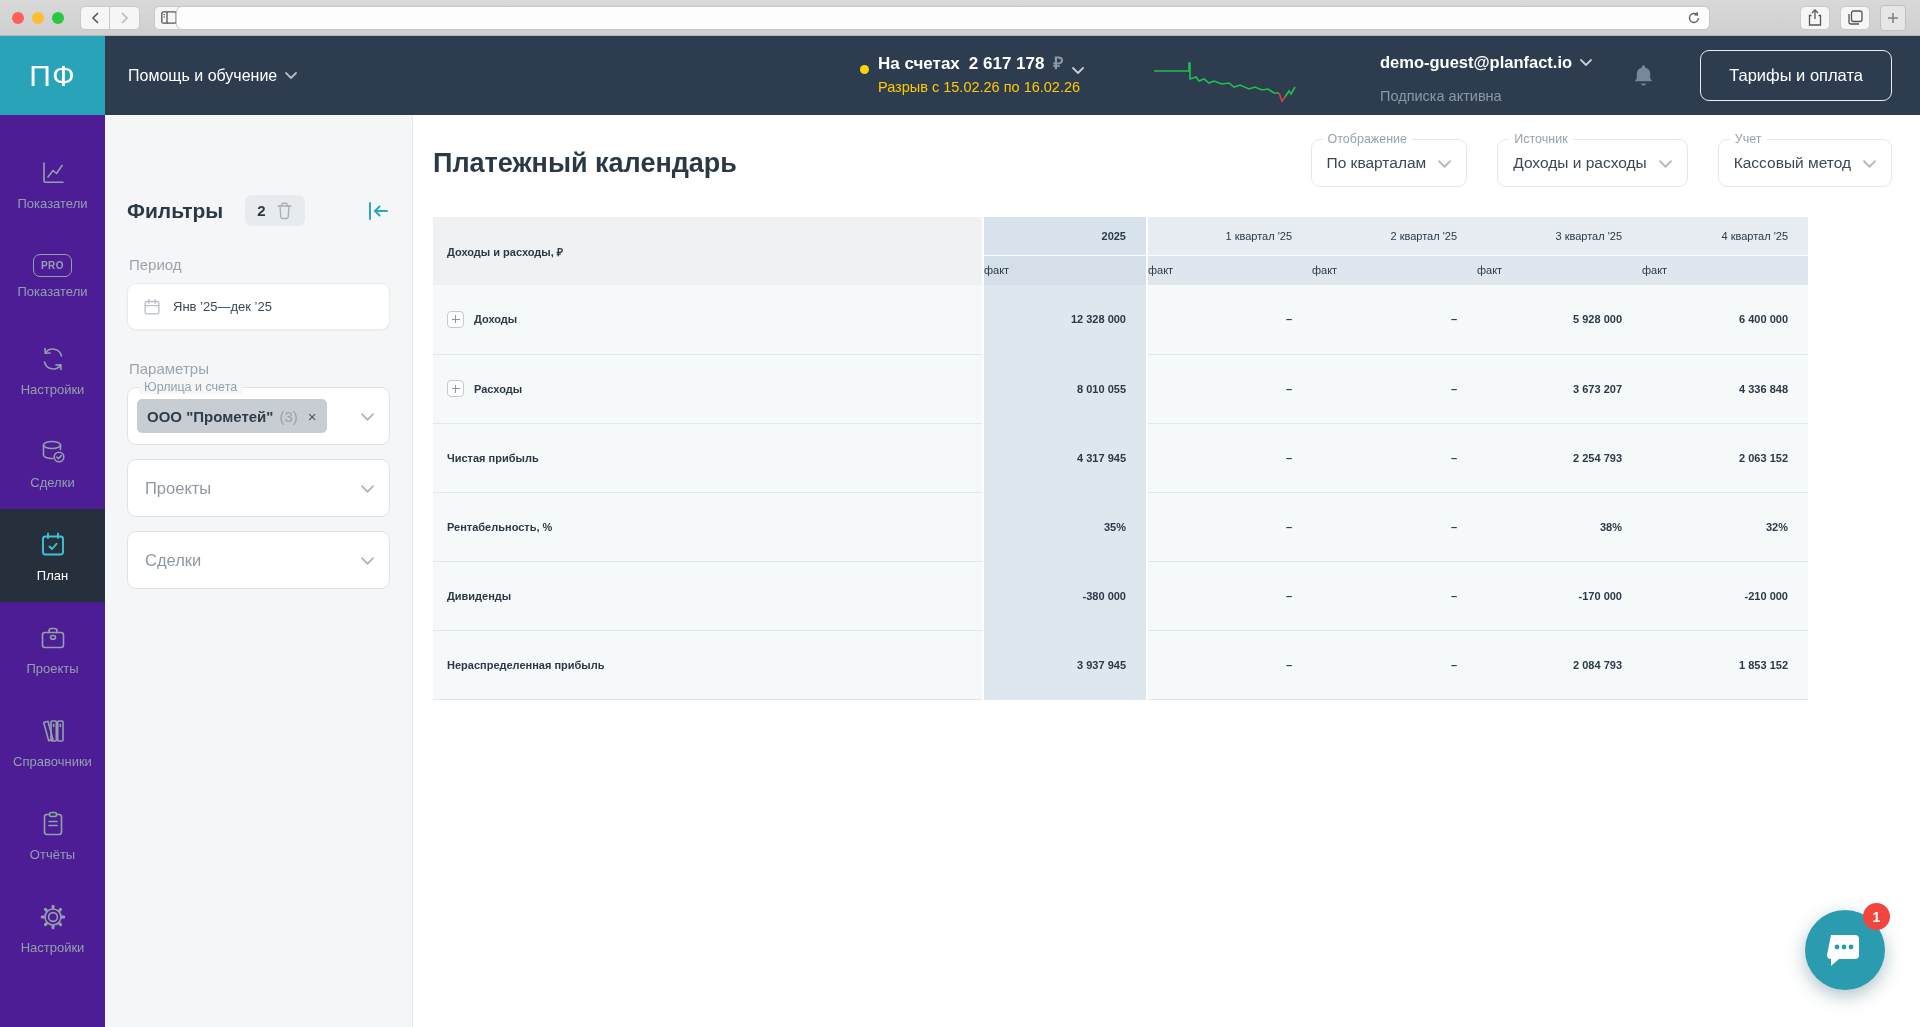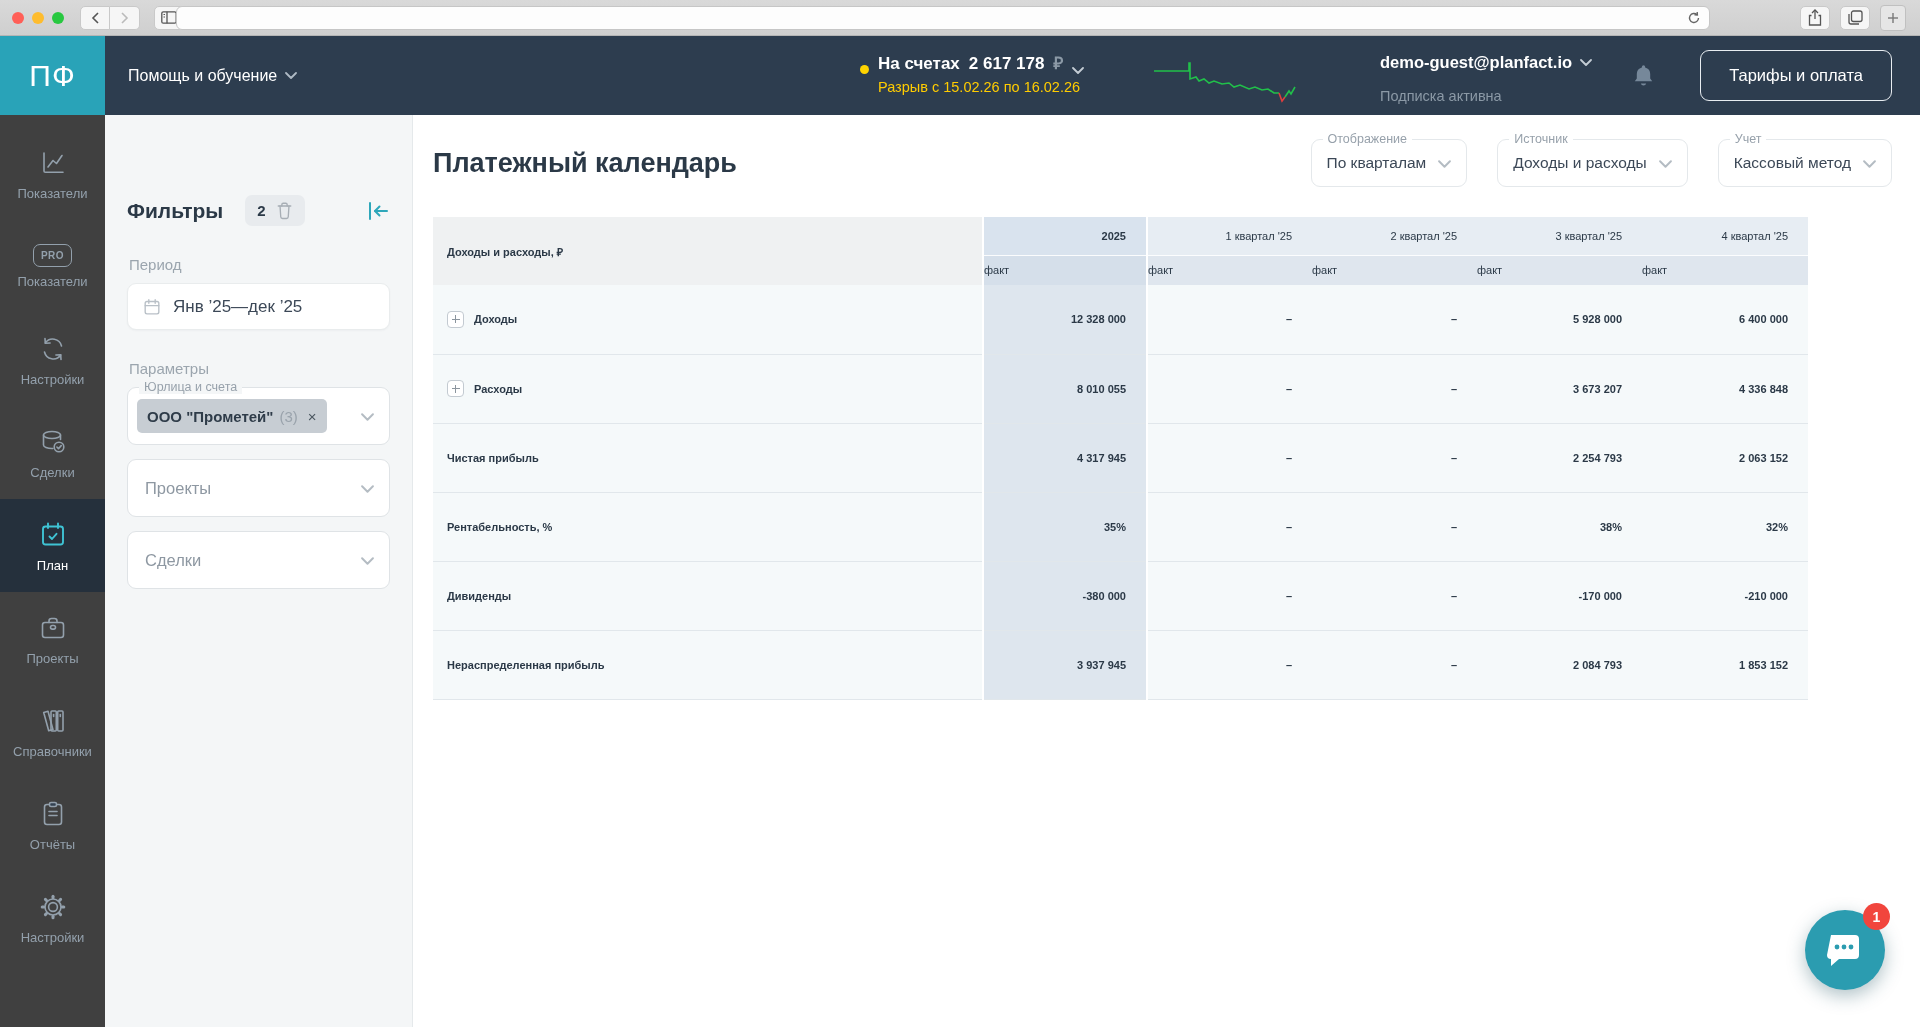--- a/index.html
+++ b/index.html
@@ -43,41 +43,41 @@
   .sub-status { margin-top:16px; color:#8b99a6; font-size:14.5px; }
   .bell { position:absolute; left:1630px; top:26px; cursor:pointer; }
   .tariff-btn { position:absolute; right:28px; top:14px; height:51px; padding:0 28px;
     border:1px solid #e8edf1; border-radius:9px; background:transparent; color:#fff;
     font-size:16.5px; font-family:inherit; cursor:pointer; }
 
   
   .content { display:flex; height:calc(1027px - 36px - 79px); }
 
   
-  .rail { width:105px; background:#404040; padding-top:12px; flex-shrink:0; }
+  .rail { width:105px; background:#4c1d95; padding-top:22px; flex-shrink:0; }
   .nav-item { height:93px; display:flex; flex-direction:column; align-items:center;
     justify-content:center; gap:7px; color:#93a0ac; font-size:13px; cursor:pointer; }
   .nav-item.active { background:#25303c; color:#fff; }
   .nav-item svg { stroke:#93a0ac; fill:none; stroke-width:1.6; stroke-linecap:round; stroke-linejoin:round; }
   .nav-item.active svg { stroke:#3fc3d4; }
   .pro-badge { border:1.6px solid #93a0ac; border-radius:7px; padding:5px 7px;
     font-size:10px; font-weight:700; letter-spacing:.5px; color:#93a0ac; }
 
   
   .filter-panel { width:308px; background:#f4f6f7; border-right:1px solid #e5e9eb;
     padding:32px 22px 0 22px; flex-shrink:0; position:relative; }
   .filter-head { display:flex; align-items:center;margin-top:48px; }
   .filter-title { font-size:21px; font-weight:700; color:#2b3947; }
   .filter-badge { margin-left:22px; background:#e8ebee; border-radius:7px; height:31px;
     padding:0 12px; display:flex; align-items:center; gap:10px; cursor:pointer; }
   .filter-count { font-size:15px; font-weight:700; color:#2b3947; }
   .collapse-btn { margin-left:auto; cursor:pointer; display:flex; }
   .field-label { color:#9ba5ae; font-size:15px; margin:30px 0 10px 2px; }
   .period-box { height:47px; background:#fff; border:1px solid #e9eced; border-radius:9px;
-    display:flex; align-items:center; gap:11px; padding:0 14px; font-size:17px;
+    display:flex; align-items:center; gap:11px; padding:0 14px; font-size:13px;
     color:#3c4857; cursor:pointer; box-shadow:0 1px 2px rgba(40,60,80,.04); }
   .param-box { position:relative; min-height:58px; background:#fff; border:1px solid #dfe3e6;
     border-radius:9px; display:flex; align-items:center; padding:0 38px 0 9px;
     margin-bottom:14px; cursor:pointer; }
   .float-label { position:absolute; top:-8px; left:11px; background:#f4f6f7; padding:0 5px;
     font-size:12.5px; color:#97a1ab; }
   .chip { background:#c7cdd3; border-radius:5px; height:34px; display:flex; align-items:center;
     gap:6px; padding:0 10px; font-size:15px; }
   .chip-label { font-weight:700; color:#2f3c49; }
   .chip-count { color:#9aa3ac; }

